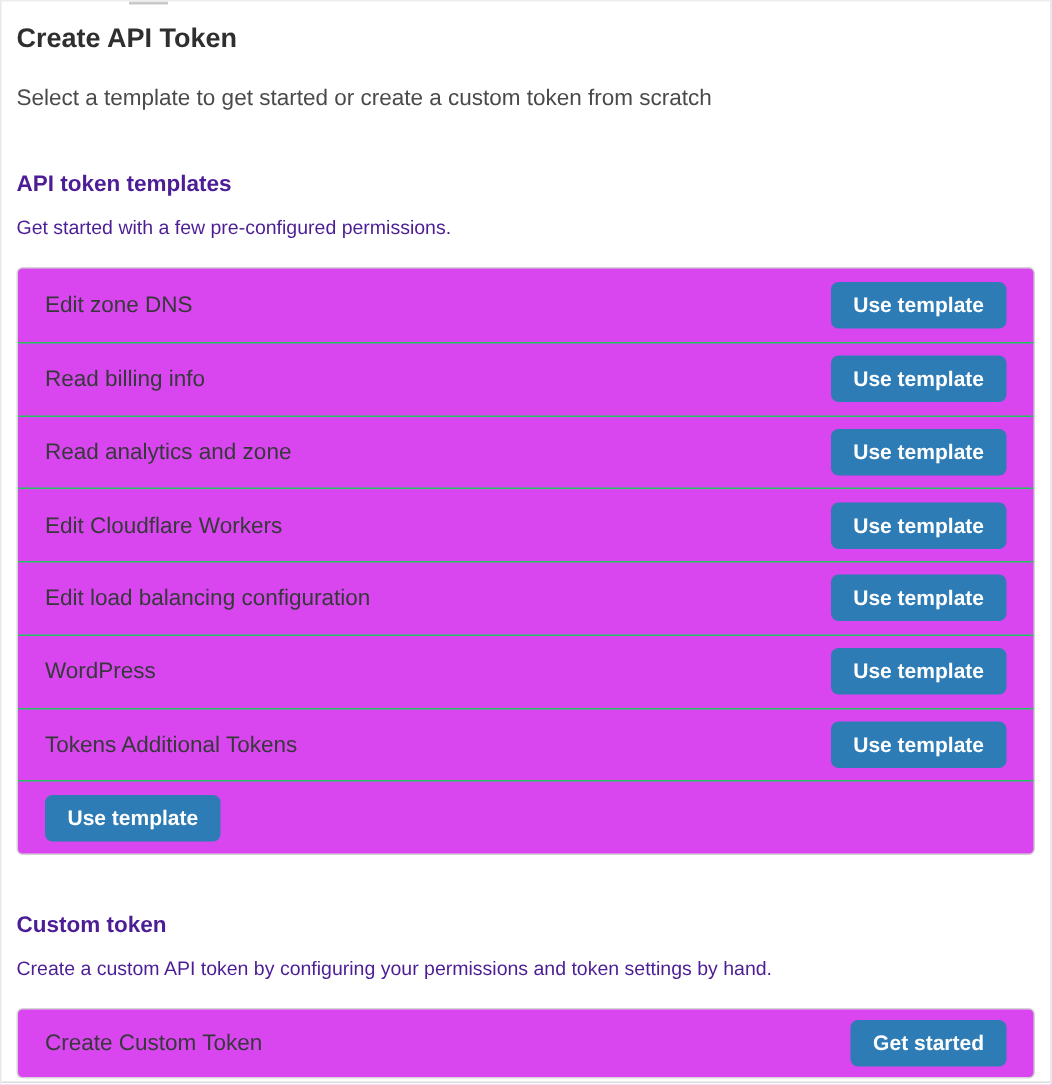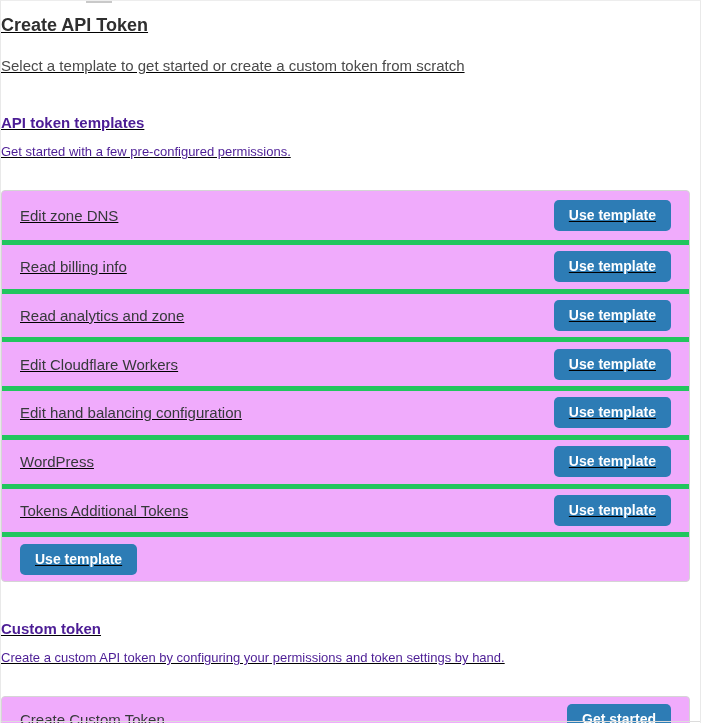--- a/index.html
+++ b/index.html
@@ -7,23 +7,22 @@
   body { font-family: "Liberation Sans", sans-serif; }
 
   .page {
     position: relative;
     width: 701px;
     height: 723px;
     background: #ffffff;
     border-top: 1px solid #ededed;
     border-left: 1px solid #e9e9e9;
     border-right: 1px solid #e9e9e9;
-    padding: 13px 10px 0 0;
+    padding: 13px 10px 0 10px;
     overflow: hidden;
-    text-decoration: underline;
   }
 
   .top-artifact {
     position: absolute;
     top: 0; left: 85px;
     width: 26px; height: 2px;
     background: #c9c9c9;
   }
 
   .bottom-line {
@@ -57,35 +56,35 @@
   }
 
   p.section-desc {
     margin: 9px 0 0 0;
     font-size: 13px;
     line-height: 20px;
     color: #4c1d95;
   }
 
   .token-table {
-    margin-top: 28px;
+    margin-top: 16px;
     width: 100%;
     border: 1px solid #d5d5d5;
     border-radius: 4px;
-    background: #f0abfc;
+    background: #d946ef;
   }
 
   .trow {
     height: 48.75px;
     display: flex;
     align-items: center;
     justify-content: space-between;
     padding: 0 18px;
   }
-  .trow + .trow { border-top: 5px solid #22c55e; }
+  .trow + .trow { border-top: 1px solid #22c55e; }
   .custom-table .trow { height: 45px; gap: 28px; }
 
   .row-label {
     font-size: 15px;
     color: #36393a;
   }
 
   .btn {
     font-family: "Liberation Sans", sans-serif;
     font-size: 14px;
@@ -123,21 +122,21 @@
     </div>
     <div class="trow">
       <span class="row-label">Read analytics and zone</span>
       <button class="btn">Use template</button>
     </div>
     <div class="trow">
       <span class="row-label">Edit Cloudflare Workers</span>
       <button class="btn">Use template</button>
     </div>
     <div class="trow">
-      <span class="row-label">Edit hand balancing configuration</span>
+      <span class="row-label">Edit load balancing configuration</span>
       <button class="btn">Use template</button>
     </div>
     <div class="trow">
       <span class="row-label">WordPress</span>
       <button class="btn">Use template</button>
     </div>
     <div class="trow">
       <span class="row-label">Tokens Additional Tokens</span>
       <button class="btn">Use template</button>
     </div>

